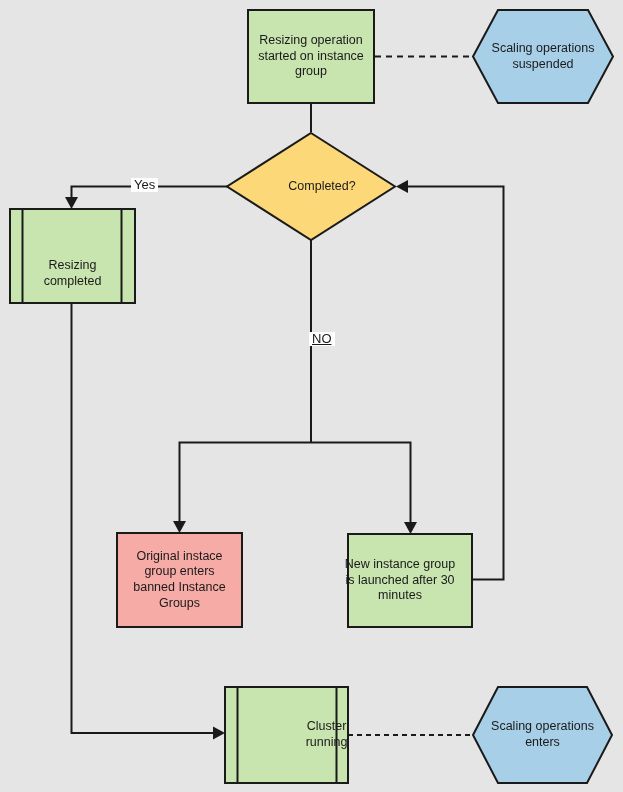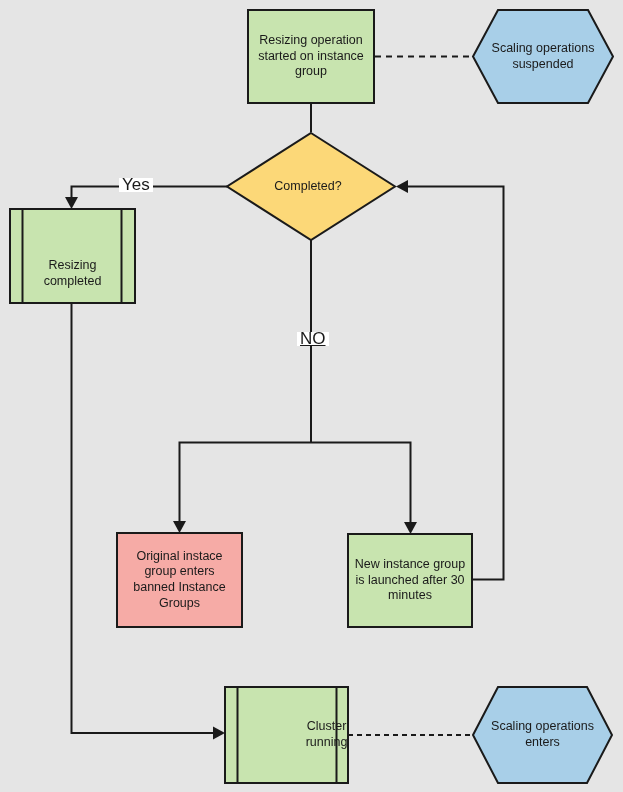--- a/index.html
+++ b/index.html
@@ -21,25 +21,26 @@
     text-align: center;
     font-size: 12.5px;
     line-height: 1.25;
     color: #1a1a1a;
     pointer-events: none;
   }
   .node-label .inner { display: inline-block; }
   .edge-label {
     position: absolute;
     background: #ffffff;
-    font-size: 17px;
+    font-size: 13px;
     line-height: 14px;
     padding: 0 3px;
     color: #1a1a1a;
     pointer-events: none;
+    margin-left: 12px;
   }
 </style>
 </head>
 <body>
 
 <div class="canvas">
 
   <svg class="layer" width="623" height="792" viewBox="0 0 623 792">
 
     <g fill="none" stroke-width="2">
@@ -83,33 +84,33 @@
   </svg>
 
   <div class="node-label" style="left:248px; top:10px; width:126px; height:93px;">
     <span class="inner" style="width:118px;">Resizing operation started on instance group</span>
   </div>
 
   <div class="node-label" style="left:478px; top:10px; width:130px; height:93px;">
     <span class="inner" style="width:122px;text-align:center;">Scaling operations suspended</span>
   </div>
 
-  <div class="node-label" style="left:224px; top:133px; width:168px; height:107px;">
+  <div class="node-label" style="left:238px; top:133px; width:168px; height:107px;">
     <span class="inner">Completed?</span>
   </div>
 
   <div class="node-label" style="left:10px; top:209px; width:125px; height:94px;">
     <span class="inner" style="width:80px;margin-top:36px;">Resizing completed</span>
   </div>
 
   <div class="node-label" style="left:117px; top:533px; width:125px; height:94px;">
     <span class="inner" style="width:110px;">Original instace group enters banned Instance Groups</span>
   </div>
 
-  <div class="node-label" style="left:348px; top:534px; width:124px; height:93px;">
+  <div class="node-label" style="left:332px; top:534px; width:124px; height:93px;justify-content:flex-end;">
     <span class="inner" style="width:112px;">New instance group is launched after 30 minutes</span>
   </div>
 
   <div class="node-label" style="left:225px; top:687px; width:123px; height:96px;margin-left:40px;">
     <span class="inner" style="width:60px;">Cluster running</span>
   </div>
 
   <div class="node-label" style="left:478px; top:687px; width:129px; height:96px;">
     <span class="inner" style="width:120px;">Scaling operations enters</span>
   </div>

